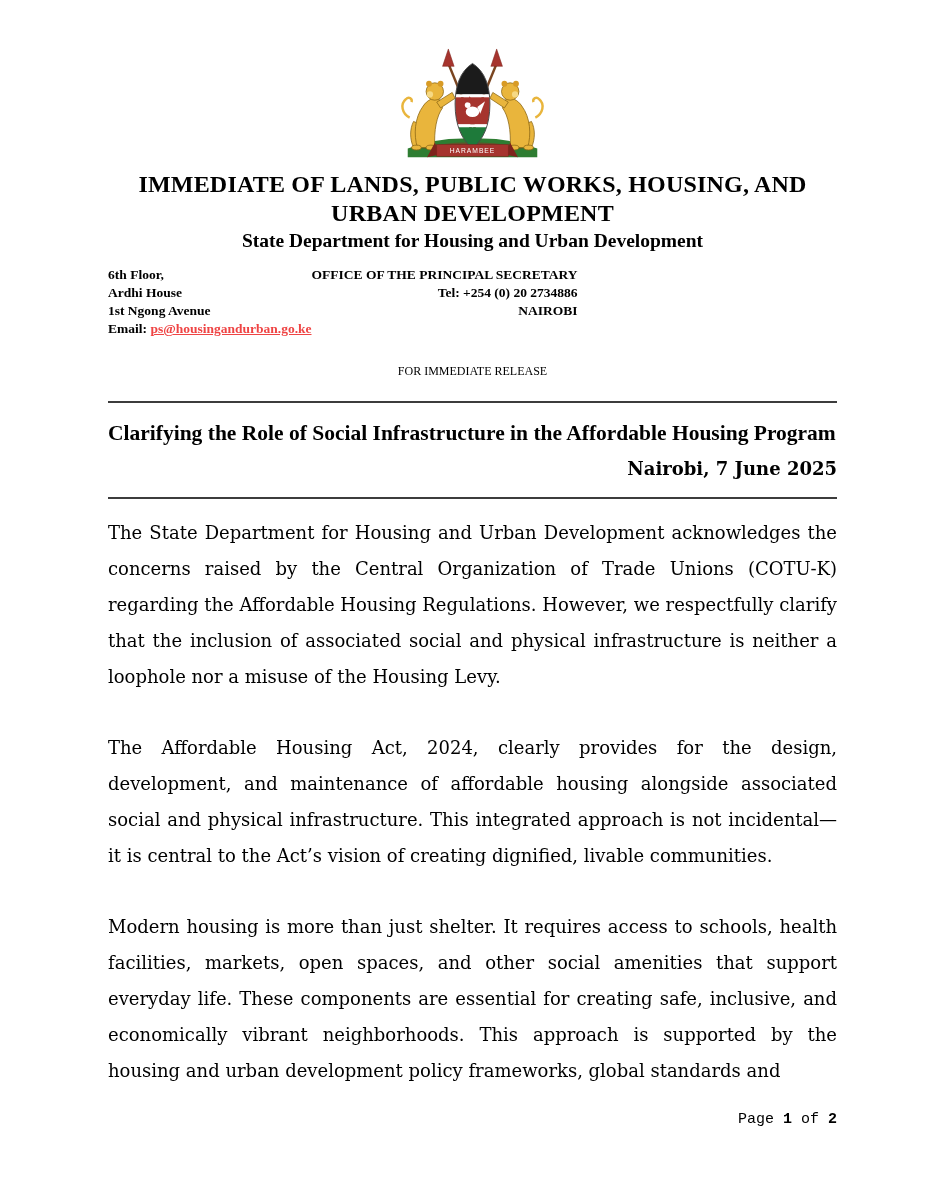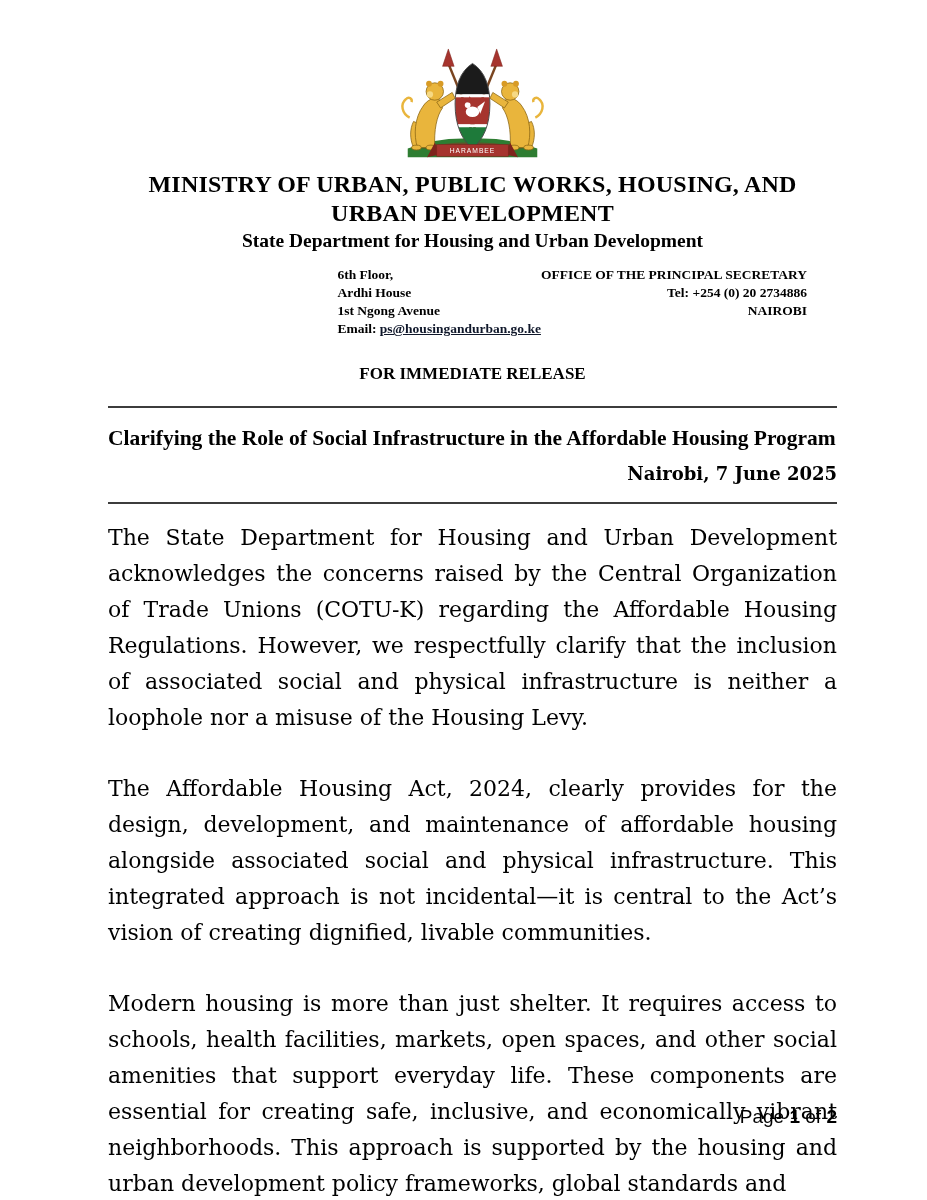--- a/index.html
+++ b/index.html
@@ -5,30 +5,30 @@
   * { margin:0; padding:0; box-sizing:border-box; }
   html,body { background:#ffffff; }
   body { width:927px; font-family:"Liberation Serif", serif; color:#000; }
   .page {
     position:relative; width:927px; height:1200px; background:#fff;
     padding:48px 90px 0 108px; overflow:hidden;
   }
   .crest { display:block; margin:0 auto; }
   .ministry-title { text-align:center; font-weight:bold; font-size:24px; line-height:1.22; margin-top:6px; letter-spacing:0.2px; }
   .department { text-align:center; font-weight:bold; font-size:19.5px; margin-top:1px; }
-  .address-row { display:flex; justify-content:flex-end; margin-top:14px; font-size:13.5px; font-weight:bold; line-height:1.35; }
+  .address-row { display:flex; justify-content:flex-start; margin-top:14px; font-size:13.5px; font-weight:bold; line-height:1.35; }
   .address-right { text-align:right; padding-right:30px; }
-  .email-link { color:#0f172a; text-decoration:underline; font-weight:bold; cursor:pointer;margin-top:24px; }
-  .release-line { text-align:center; font-weight:bold; font-size:17px; margin-top:26px; }
+  .email-link { color:#ef4444; text-decoration:underline; font-weight:bold; cursor:pointer;margin-top:24px; }
+  .release-line { text-align:center; font-weight:normal; font-size:12px; margin-top:26px; }
   .rule { border:none; border-top:2px solid #3c3c3c; margin-top:22px; height:0; }
   .headline { font-size:21.5px; font-weight:bold; text-align:justify; line-height:1.3; margin-top:17px; }
   .dateline { text-align:right; font-weight:bold; font-size:18px; font-family:"DejaVu Serif", serif; margin-top:10px; padding-bottom:18px; border-bottom:2px solid #3c3c3c; }
-  .body-text { font-family:"DejaVu Serif", serif; font-size:22px; line-height:36px; text-align:justify; margin-top:16px; }
+  .body-text { font-family:"DejaVu Serif", serif; font-size:18px; line-height:36px; text-align:justify; margin-top:16px; }
   .body-text p { margin-bottom:35px; }
-  .page-footer { position:absolute; right:90px; bottom:72px; font-size:19px; font-family:Liberation Sans, sans-serif; color:#000; }
+  .page-footer { position:absolute; right:90px; bottom:72px; font-size:15px; font-family:Liberation Mono, monospace; color:#000; }
   .page-footer b { font-weight:bold; }
 </style>
 </head>
 <body>
 
 <div class="page">
 
   <svg class="crest" width="165" height="116" viewBox="0 0 170 120" aria-hidden="true">
     <defs>
       <clipPath id="shieldClip">
@@ -78,21 +78,21 @@
 
     <g>
       <polygon points="46,98 38,113 52,110" fill="#7e241c"></polygon>
       <polygon points="124,98 132,113 118,110" fill="#7e241c"></polygon>
       <rect x="48" y="100" width="74" height="12" fill="#A6342E" stroke="#7e241c" stroke-width="0.6"></rect>
       <text x="85" y="109" text-anchor="middle" font-size="7" fill="#ffffff" font-family="Liberation Sans, sans-serif" letter-spacing="1">HARAMBEE</text>
     </g>
   </svg>
 
   <div class="ministry-title">
-    <div>MINISTRY OF URBAN, PUBLIC WORKS, HOUSING, AND</div>
+    <div>IMMEDIATE OF LANDS, PUBLIC WORKS, HOUSING, AND</div>
     <div>URBAN DEVELOPMENT</div>
   </div>
   <div class="department">State Department for Housing and Urban Development</div>
 
   <div class="address-row">
     <div class="address-left">
       <div>6th Floor,</div>
       <div>Ardhi House</div>
       <div>1st Ngong Avenue</div>
       <div><span>Email:</span>

